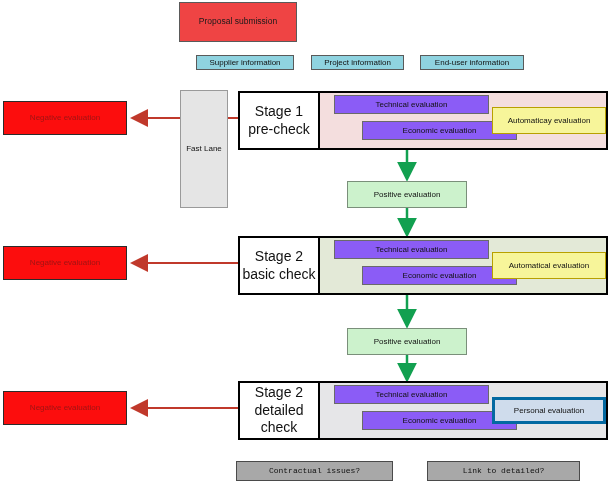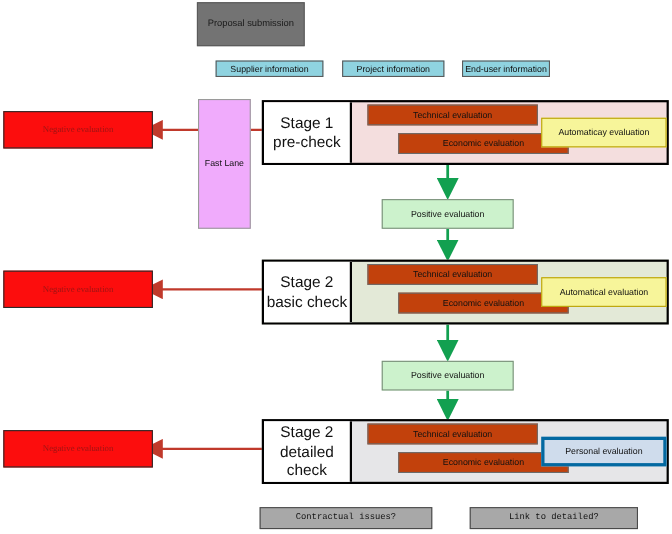--- a/index.html
+++ b/index.html
@@ -22,56 +22,55 @@
     box-sizing: border-box;
     display: flex;
     align-items: center;
     justify-content: center;
     text-align: center;
     line-height: 1.15;
   }
 
   
   #proposal-submission {
-    left: 179px; top: 2px; width: 98px; height: 40px;
-    background: #737373;
+    left: 179px; top: 2px; width: 118px; height: 40px;
+    background: #ef4444;
     border: 1px solid #5a5a5a;
     font-size: 8.5px;
     color: #1a1a1a;
   }
 
   
   .info-chip {
     height: 15px;
     background: #8fd3e0;
     border: 1px solid #5a5a5a;
     font-size: 8px;
     color: #111111;
   }
   #info-supplier { left: 196px; top: 55px; width: 98px; }
   #info-project  { left: 311px; top: 55px; width: 93px; }
-  #info-enduser  { left: 420px; top: 55px; width: 80px; }
+  #info-enduser  { left: 420px; top: 55px; width: 104px; }
 
   
   .negative {
-    left: 3px; width: 136px; height: 34px;
+    left: 3px; width: 124px; height: 34px;
     background: #fc0d0d;
     border: 1px solid #2b2b2b;
     font-size: 8px;
     color: #9e1414;
-    font-family: Liberation Serif, serif;
   }
   #negative-1 { top: 101px; }
   #negative-2 { top: 246px; }
   #negative-3 { top: 391px; }
 
   
   #fast-lane {
     left: 180px; top: 90px; width: 48px; height: 118px;
-    background: #f0abfc;
+    background: #e5e5e5;
     border: 1px solid #9a9a9a;
     font-size: 8px;
     color: #111111;
   }
 
   
   .stage-outer {
     left: 238px; width: 370px; height: 59px;
     border: 2px solid #000000;
     box-sizing: border-box;
@@ -92,21 +91,21 @@
     font-size: 14px;
     color: #111111;
     line-height: 1.25;
     padding: 16px 2px;
   }
 
   
   .sub-eval {
     position: absolute;
     left: 94px; width: 155px; height: 19px;
-    background: #c2410c;
+    background: #8b5cf6;
     border: 1px solid #6a6a6a;
     box-sizing: border-box;
     display: flex; align-items: center; justify-content: center;
     font-size: 8px;
     color: #111111;
   }
   .sub-tech { top: 2px; }
   .sub-econ { top: 28px; margin-left: 28px; }
 
   

